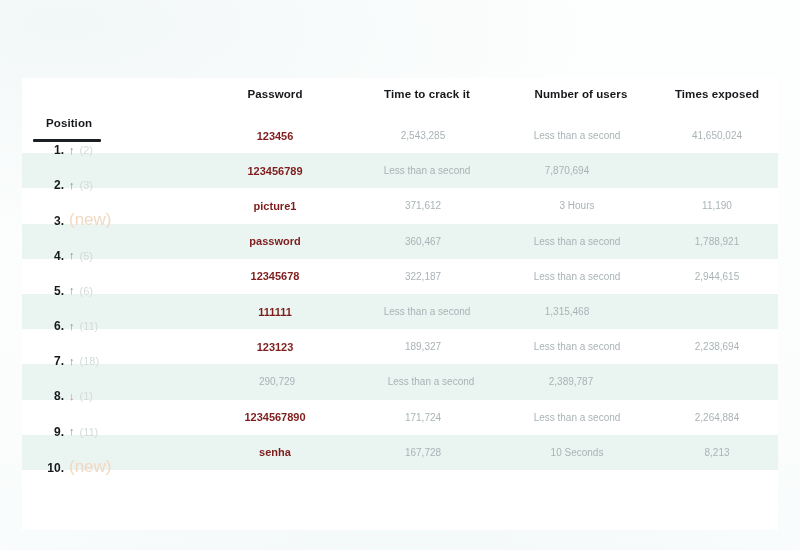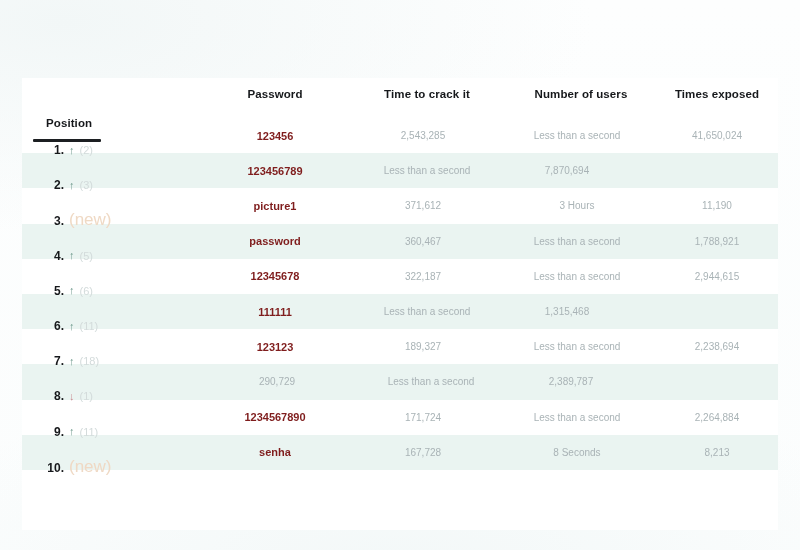--- a/index.html
+++ b/index.html
@@ -266,18 +266,18 @@
         <div class="cell cell-time c-time">Less than a second</div>
         <div class="cell cell-exposed c-exposed">2,264,884</div>
       </div>
       <div class="row mint">
         <div class="cell cell-position c-position">
           <span class="rank">10.</span>
           <span class="newtag">(new)</span>
         </div>
         <div class="cell cell-password c-password">senha</div>
         <div class="cell cell-users c-users">167,728</div>
-        <div class="cell cell-time c-time">8 Seconds</div>
+        <div class="cell cell-time c-time">10 Seconds</div>
         <div class="cell cell-exposed c-exposed">8,213</div>
       </div>
     </div>
 
 </div>
 
 </body></html>

